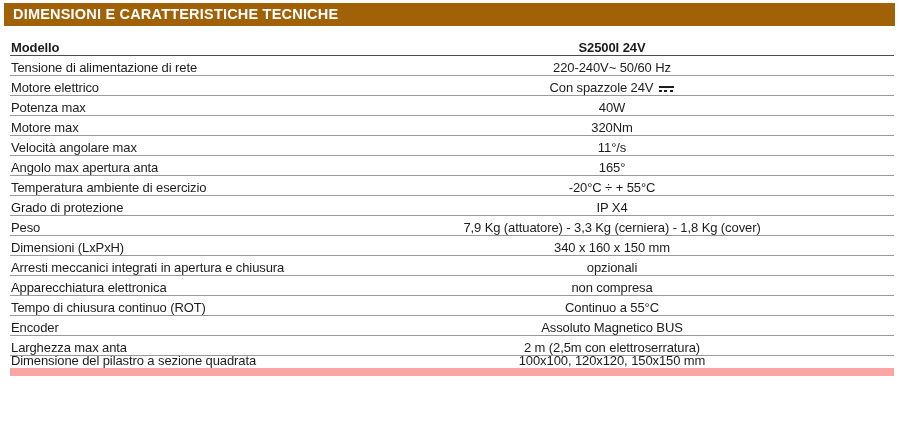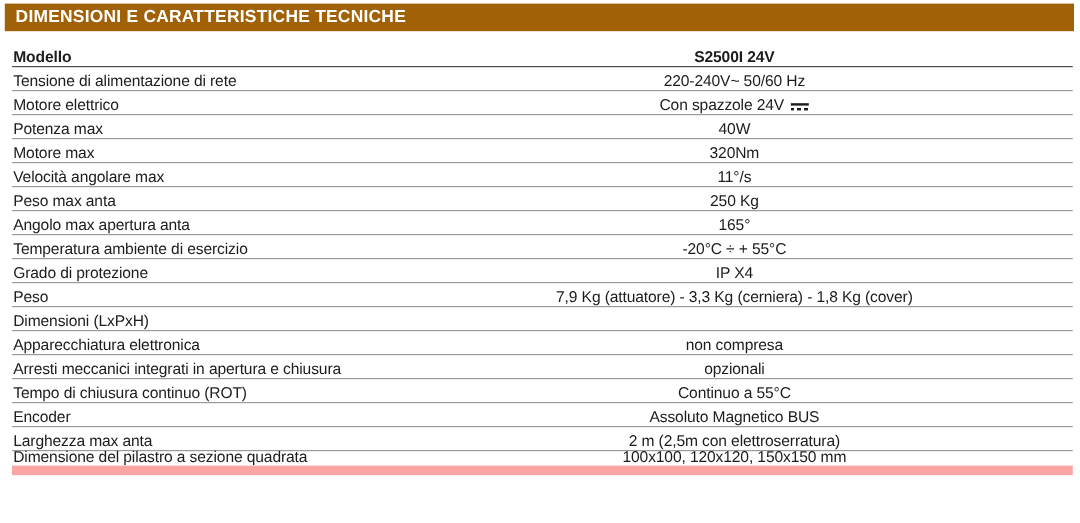--- a/index.html
+++ b/index.html
@@ -106,24 +106,20 @@
   <div class="spec-row">
     <div class="spec-label">Motore max</div>
     <div class="spec-value"><span>320Nm</span></div>
   </div>
 
   <div class="spec-row">
     <div class="spec-label">Velocità angolare max</div>
     <div class="spec-value"><span>11°/s</span></div>
   </div>
 
-  <div class="spec-row">
-    <div class="spec-label">Peso max anta</div>
-    <div class="spec-value"><span>250 Kg</span></div>
-  </div>
 
   <div class="spec-row">
     <div class="spec-label">Angolo max apertura anta</div>
     <div class="spec-value"><span>165°</span></div>
   </div>
 
   <div class="spec-row">
     <div class="spec-label">Temperatura ambiente di esercizio</div>
     <div class="spec-value"><span>-20°C ÷ + 55°C</span></div>
   </div>
@@ -133,30 +129,31 @@
     <div class="spec-value"><span>IP X4</span></div>
   </div>
 
   <div class="spec-row">
     <div class="spec-label">Peso</div>
     <div class="spec-value"><span>7,9 Kg (attuatore) - 3,3 Kg (cerniera) - 1,8 Kg (cover)</span></div>
   </div>
 
   <div class="spec-row">
     <div class="spec-label">Dimensioni (LxPxH)</div>
+    <div class="spec-value"><span>340 x 160 x 150 mm</span></div>
+  </div>
+
+  <div class="spec-row">
+    <div class="spec-label">Arresti meccanici integrati in apertura e chiusura</div>
+    <div class="spec-value"><span>opzionali</span></div>
   </div>
 
   <div class="spec-row">
     <div class="spec-label">Apparecchiatura elettronica</div>
     <div class="spec-value"><span>non compresa</span></div>
-  </div>
-
-  <div class="spec-row">
-    <div class="spec-label">Arresti meccanici integrati in apertura e chiusura</div>
-    <div class="spec-value"><span>opzionali</span></div>
   </div>
 
   <div class="spec-row">
     <div class="spec-label">Tempo di chiusura continuo (ROT)</div>
     <div class="spec-value"><span>Continuo a 55°C</span></div>
   </div>
 
   <div class="spec-row">
     <div class="spec-label">Encoder</div>
     <div class="spec-value"><span>Assoluto Magnetico BUS</span></div>

